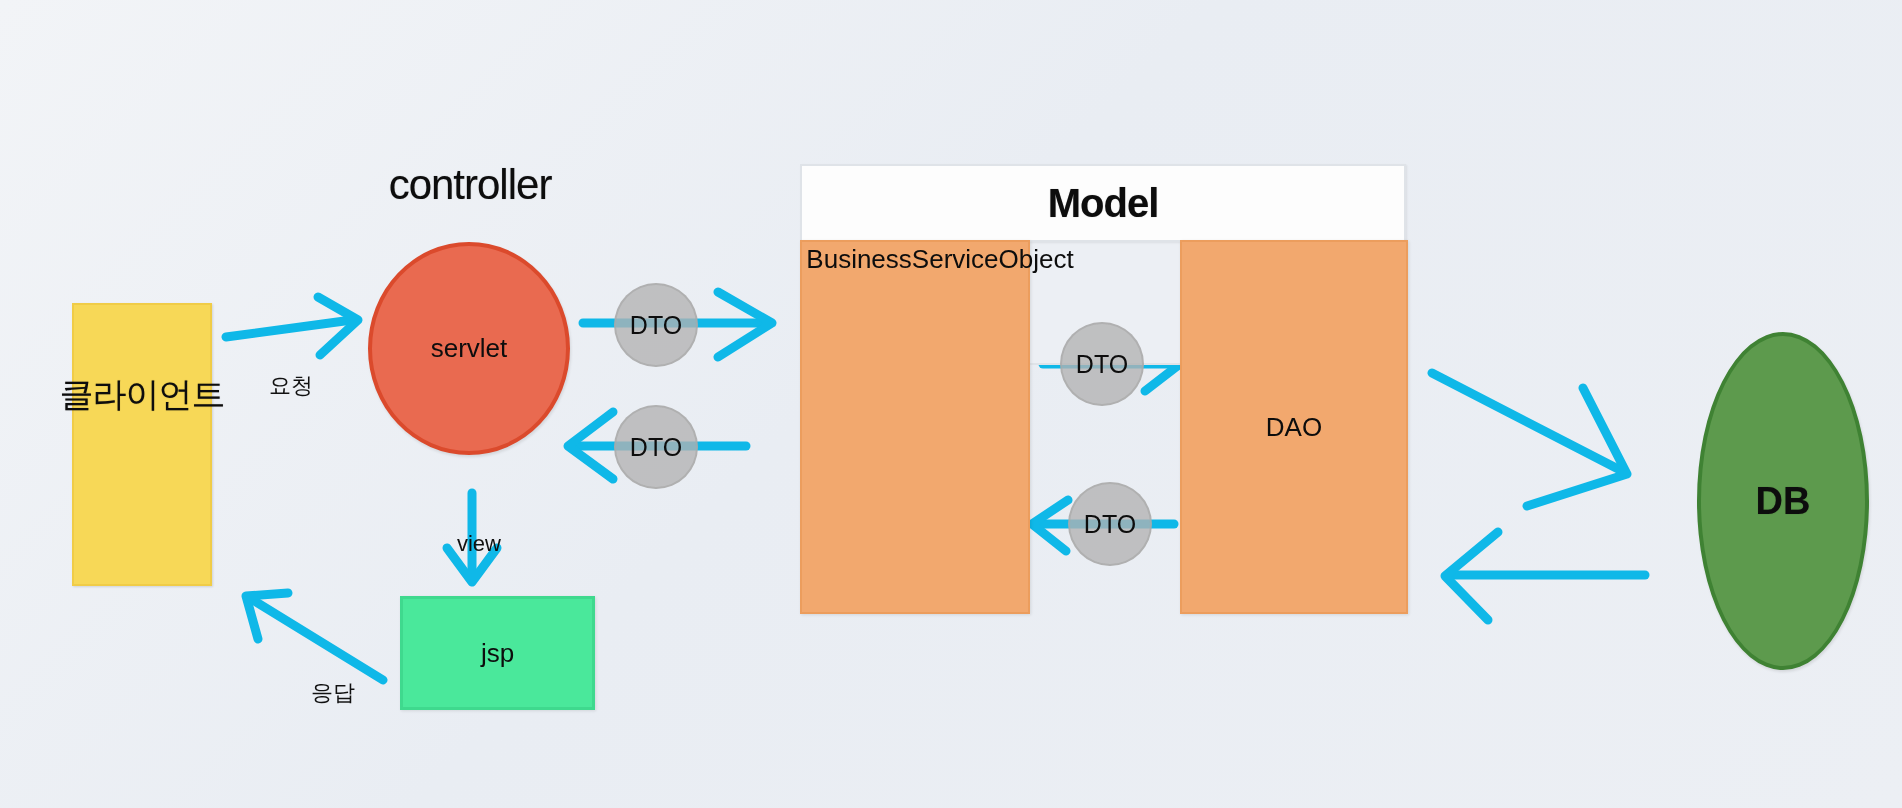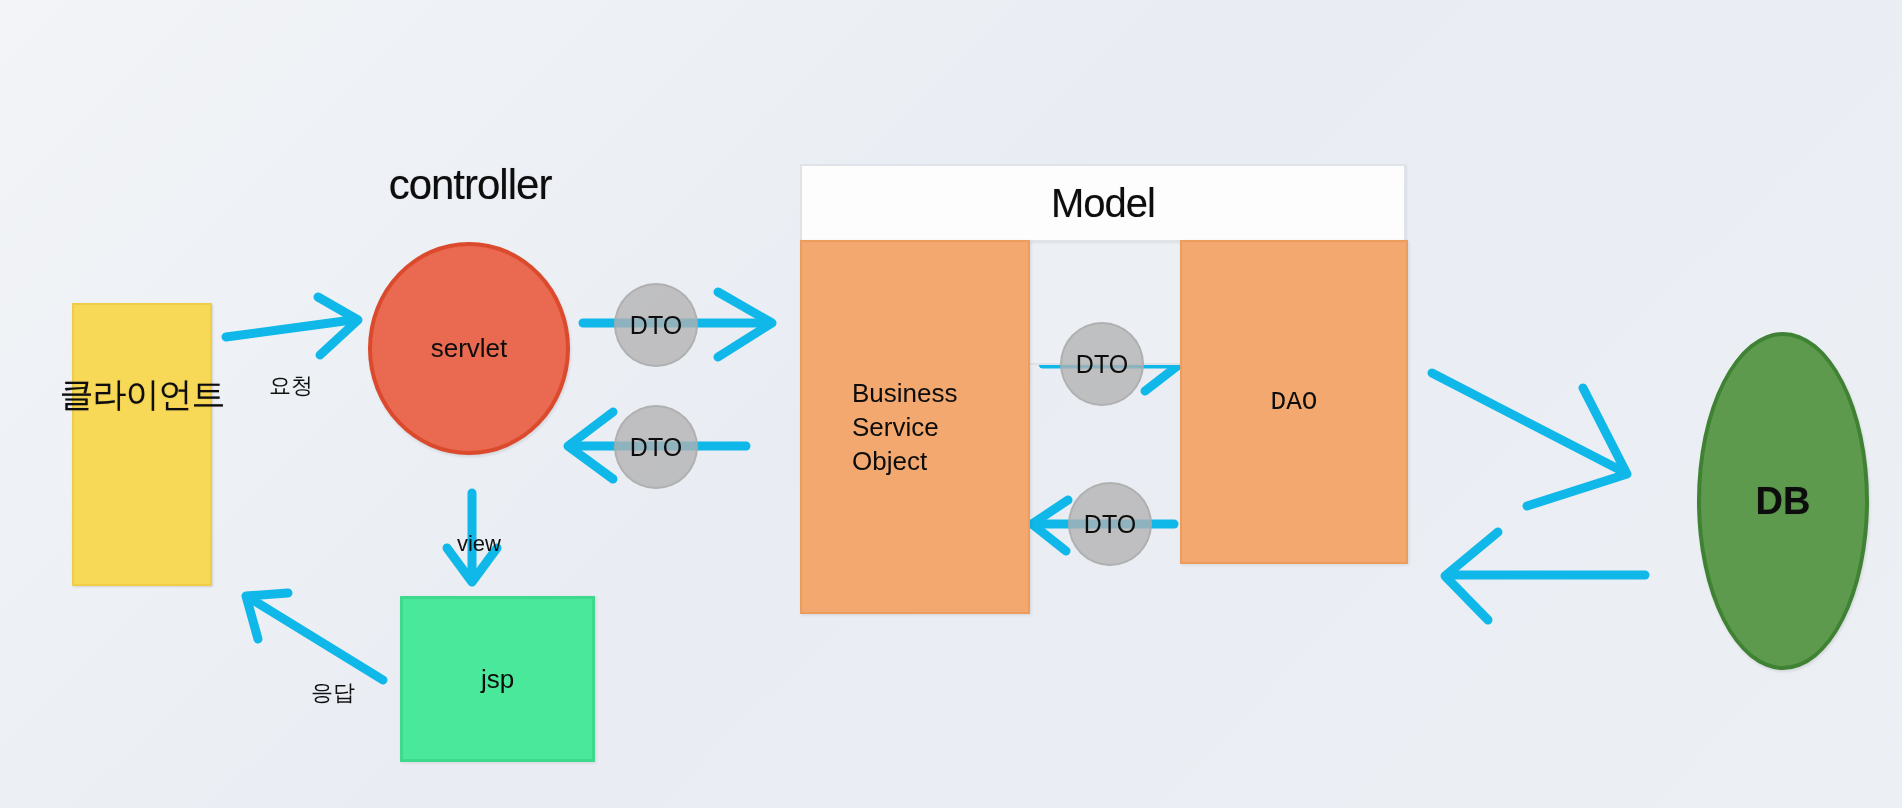--- a/index.html
+++ b/index.html
@@ -64,40 +64,40 @@
     background: #e96a50;
     border: 4px solid #db4a2c;
     border-radius: 50%;
     font-size: 26px;
     box-shadow: 1px 2px 3px rgba(0,0,0,0.10);
   }
 
   
   .jsp-box {
     left: 400px; top: 596px;
-    width: 195px; height: 166px;
+    width: 195px; height: 114px;
     background: #4ae89b;
     border: 3px solid #3fd98e;
     font-size: 26px;
     box-shadow: 1px 1px 3px rgba(0,0,0,0.10);
   }
 
   
   .model-container {
     left: 800px; top: 164px;
     width: 606px; height: 78px;
     background: #fdfdfd;
     border: 2px solid #dfe3e8;
     box-shadow: 1px 1px 2px rgba(0,0,0,0.07);
     align-items: center;
     justify-content: center;
   }
   .model-title {
     font-size: 40px;
-    font-weight: normal;
+    font-weight: bold;
     letter-spacing: -1px;
     text-shadow: 0 0 1px rgba(0,0,0,0.35);
   }
   .model-body {
     left: 800px; top: 240px;
     width: 606px; height: 125px;
     background: #eceff4;
     border-left: 2px solid #dfe3e8;
     border-right: 2px solid #dfe3e8;
     border-bottom: 2px solid #dfe3e8;
@@ -105,36 +105,35 @@
   }
 
   .bso-box {
     left: 800px; top: 240px;
     width: 230px; height: 374px;
     background: #f2a濃;
     background: #f2a86e;
     border: 2px solid #ec9d5d;
     font-size: 26px;
     line-height: 1.32;
-    flex-direction: column;
+    flex-direction: row;
     align-items: flex-start;
     justify-content: center;
     padding-left: 50px;
     box-shadow: 1px 1px 3px rgba(0,0,0,0.10);
     z-index: 2;
   }
   .dao-box {
     left: 1180px; top: 240px;
-    width: 228px; height: 324px;
+    width: 228px; height: 374px;
     background: #f2a86e;
     border: 2px solid #ec9d5d;
     font-size: 26px;
     box-shadow: 1px 1px 3px rgba(0,0,0,0.10);
     z-index: 2;
-    font-family: Liberation Mono, monospace;
   }
 
   
   .db-ellipse {
     left: 1697px; top: 332px;
     width: 172px; height: 338px;
     background: #5d9a4d;
     border: 4px solid #3f8233;
     border-radius: 50%;
     font-size: 38px;

